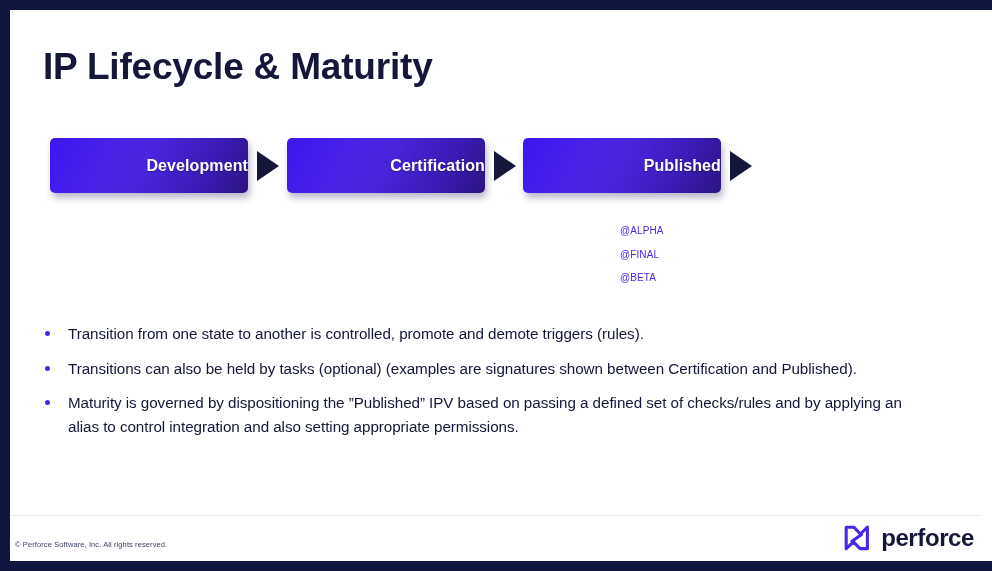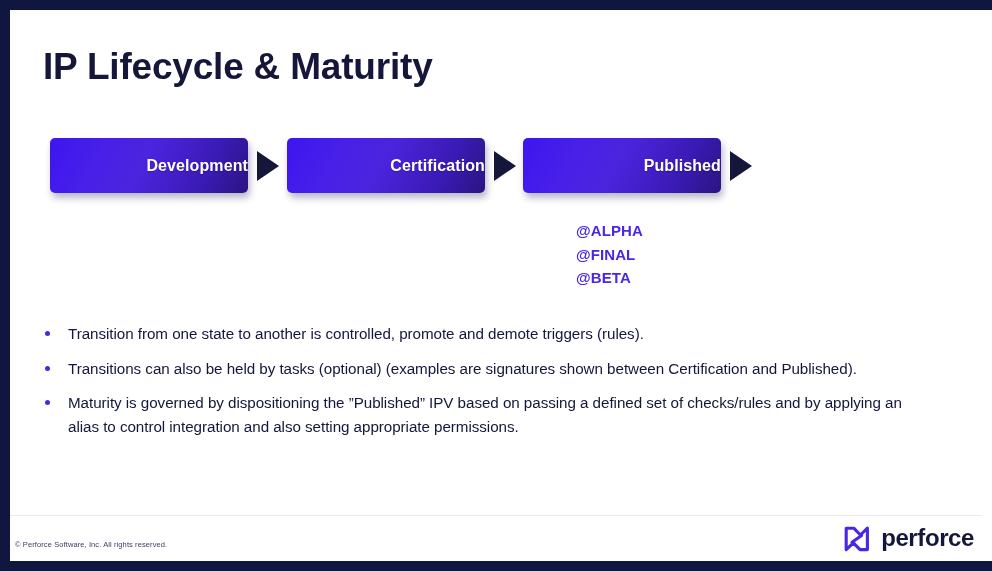--- a/index.html
+++ b/index.html
@@ -84,24 +84,25 @@
 
   
   #alias-list {
     position: absolute;
     left: 566px;
     top: 209px;
     width: 160px;
   }
   .alias-item {
     color: #4a27e6;
-    font-size: 15px;
-    font-weight: 700;
+    font-size: 10px;
+    font-weight: 400;
     line-height: 23.5px;
     letter-spacing: 0.1px;
+    margin-left: 44px;
   }
 
   
   #bullet-list {
     position: absolute;
     left: 26px;
     top: 312px;
     width: 880px;
   }
   .bullet-row {
@@ -140,21 +141,21 @@
     top: 530px;
     font-size: 7.5px;
     color: #3a3f63;
     letter-spacing: 0.1px;
   }
   #brand-logo {
     position: absolute;
     right: 18px;
     top: 514px;
     display: flex;
-    align-items: flex-end;
+    align-items: center;
     gap: 9px;
   }
   #brand-wordmark {
     font-size: 24px;
     font-weight: 600;
     color: #141739;
     letter-spacing: -0.4px;
   }
 </style>
 </head>

